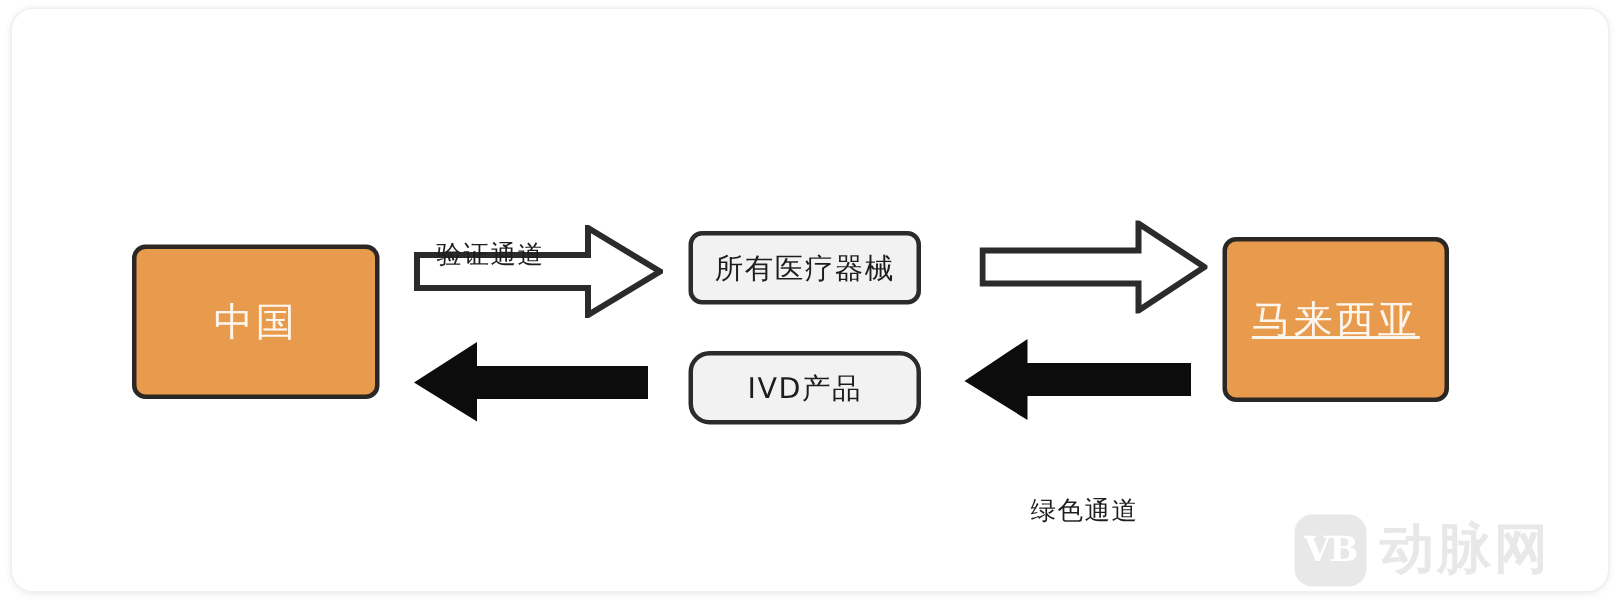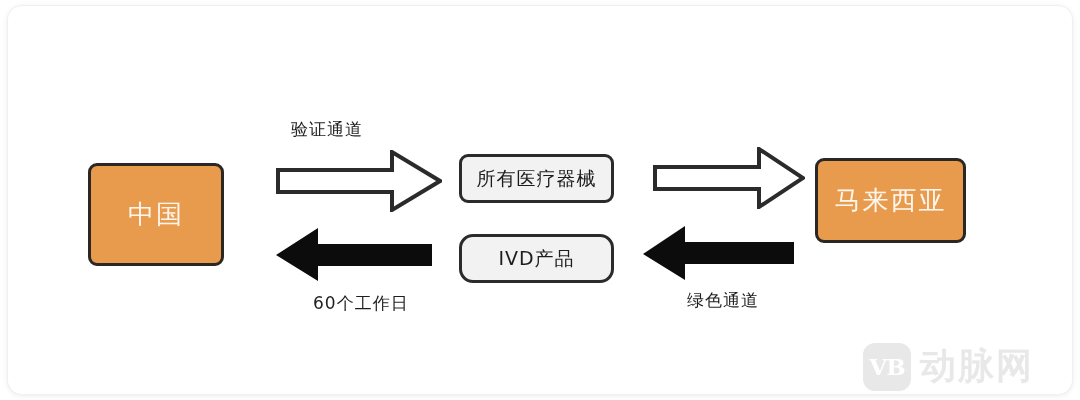--- a/index.html
+++ b/index.html
@@ -35,22 +35,22 @@
     border: 3px solid #2a2724;
     border-radius: 9px;
     display: flex;
     align-items: center;
     justify-content: center;
     color: #fdf6ef;
     font-size: 26px;
     letter-spacing: 2px;
     font-family: "DejaVu Sans", "Liberation Sans", sans-serif;
   }
-  #country-box-china  { left: 80px;  top: 157px; width: 136px; height: 103px; }
-  #country-box-malaysia { left: 807px; top: 152px; width: 151px; height: 85px; }
+  #country-box-china  { left: 80px;  top: 157px; width: 165px; height: 103px; }
+  #country-box-malaysia { left: 807px; top: 152px; width: 151px; height: 110px; text-decoration: underline; }
 
   
   .category-box {
     position: absolute;
     box-sizing: border-box;
     background: #f2f2f2;
     border: 3px solid #2b2b2b;
     display: flex;
     align-items: center;
     justify-content: center;
@@ -70,20 +70,21 @@
   #arrow-60-working-days    { left: 266px; top: 222px; width: 160px; height: 54px; }
   #arrow-green-channel      { left: 633px; top: 220px; width: 155px; height: 55px; }
 
   
   .arrow-label {
     position: absolute;
     color: #1e1e1e;
     font-size: 17px;
     letter-spacing: 1px;
     white-space: nowrap;
+    margin-top: 40px;
   }
   #label-validation-channel { left: 283px; top: 112px; }
   #label-30-working-days    { left: 646px; top: 108px; }
   #label-60-working-days    { left: 305px; top: 286px; }
   #label-green-channel      { left: 679px; top: 283px; text-align: center; }
 
   
   #watermark {
     position: absolute;
     left: 855px;
@@ -155,21 +156,20 @@
 
   <div class="arrow" id="arrow-green-channel">
     <svg viewBox="0 0 155 55" preserveAspectRatio="none">
       <polygon points="153,16 44,16 44,0 2,28 44,54 44,38 153,38" fill="#0c0c0c"></polygon>
     </svg>
   </div>
 
   <div class="arrow-label" id="label-validation-channel">验证通道</div>
 
 
-  <div class="arrow-label" id="label-60-working-days">60个工作日</div>
 
   <div class="arrow-label" id="label-green-channel">绿色通道</div>
 
   <div id="watermark">
     <div id="watermark-badge">VB</div>
     <div id="watermark-text">动脉网</div>
   </div>
 
 </div>
 

